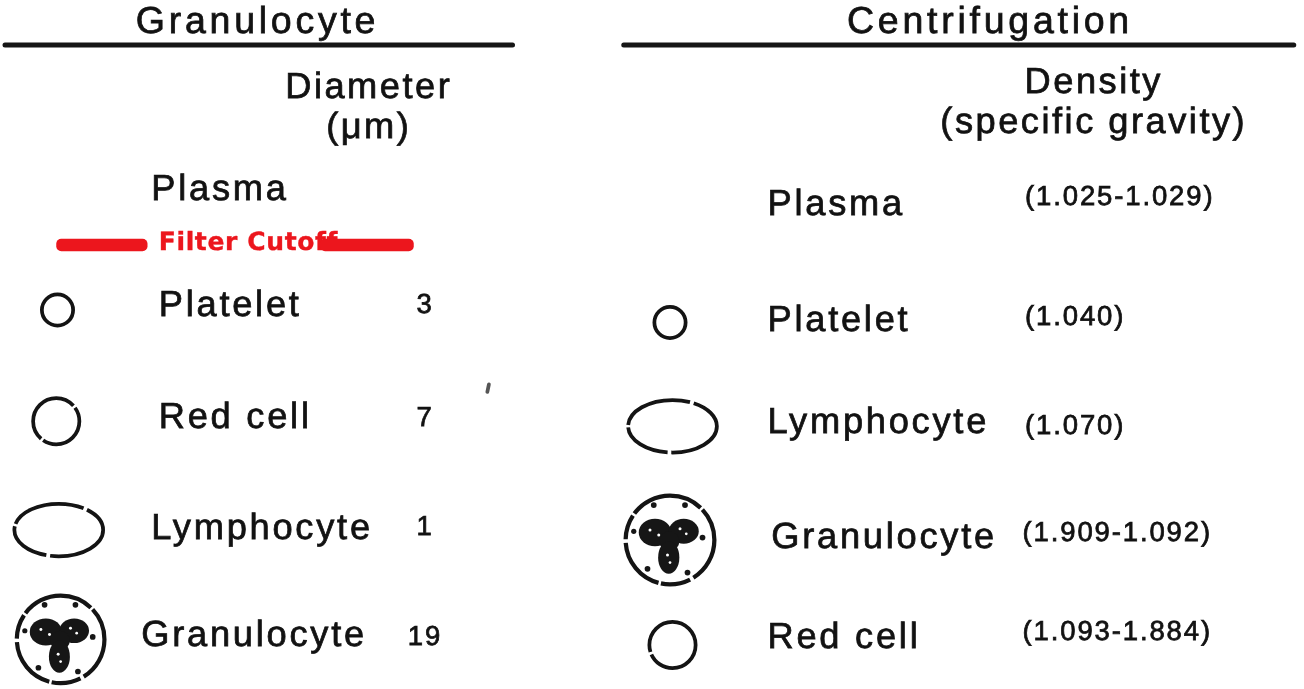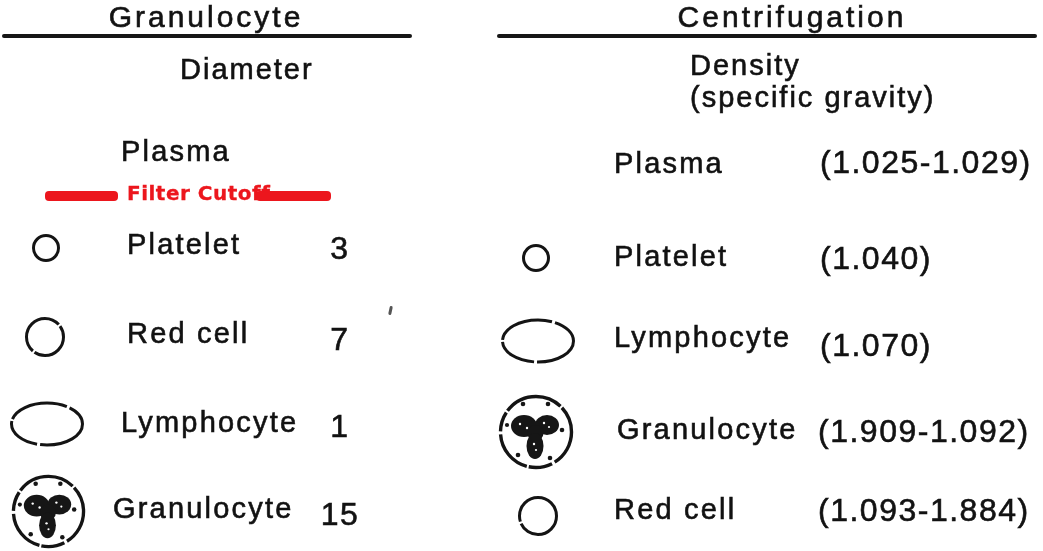--- a/index.html
+++ b/index.html
@@ -5,40 +5,41 @@
   html,body{margin:0;padding:0;}
   body{
     width:1043px;height:551px;position:relative;background:#ffffff;
     font-family:"Liberation Sans","DejaVu Sans",sans-serif;color:#111;
     overflow:hidden;
   }
   .abs{position:absolute;}
   .ink{color:#121212;-webkit-text-stroke:0.6px #121212;}
   .title{font-size:30px;letter-spacing:3px;text-align:center;}
   .hline{background:#161616;height:4px;border-radius:2px;}
-  .colhead{font-size:29px;letter-spacing:2px;text-align:left;line-height:32px;}
+  .colhead{font-size:29px;letter-spacing:2px;text-align:center;line-height:32px;}
   .lbl{font-size:29px;letter-spacing:2.2px;white-space:nowrap;margin-left:17px;}
-  .val{font-size:32px;letter-spacing:1.5px;white-space:nowrap;}
+  .val{font-size:22px;letter-spacing:1.5px;white-space:nowrap;}
   .cutbar{background:#ec161d;height:10px;border-radius:4px;}
   .cutlbl{
     font-family:"DejaVu Sans","Liberation Sans",sans-serif;
     font-size:20px;font-weight:bold;color:#ec161d;letter-spacing:0.5px;
     white-space:nowrap;-webkit-text-stroke:0.3px #ec161d;
   }
   svg{display:block;}
   .artifact{width:3px;height:9px;background:#555;transform:rotate(12deg);border-radius:2px;}
 </style>
 </head>
 <body>
 
 <div class="abs ink title" style="left:0;top:2;width:412px;">Granulocyte</div>
 <div class="abs hline" style="left:2px;top:34px;width:410px;"></div>
 
 <div class="abs ink colhead" style="left:180px;top:53px;width:230px;">
   <div>Diameter</div>
+  <div>(μm)</div>
 </div>
 
 <div class="abs ink lbl" style="left:104px;top:135px;">Plasma</div>
 
 <div class="abs cutbar" style="left:45px;top:191px;width:73px;"></div>
 <div class="abs cutlbl" style="left:127px;top:181px;">Filter Cutoff</div>
 <div class="abs cutbar" style="left:256px;top:191px;width:75px;"></div>
 
 <span class="abs" style="left:31px;top:233px;">
   <svg width="30" height="30" viewBox="0 0 30 30">
@@ -80,21 +81,21 @@
       <circle cx="40" cy="58" r="1.1" fill="#fff"></circle>
     <circle cx="27" cy="12" r="2.3" fill="#161616"></circle>
       <circle cx="52" cy="12" r="2.3" fill="#161616"></circle>
     <circle cx="66" cy="38" r="2.3" fill="#161616"></circle>
       <circle cx="54" cy="66" r="2.3" fill="#161616"></circle>
     <circle cx="22" cy="63" r="2.3" fill="#161616"></circle>
       <circle cx="11" cy="33" r="2.1" fill="#161616"></circle>
   </svg>
 </span>
 <div class="abs ink lbl" style="left:96px;top:492px;">Granulocyte</div>
-<div class="abs ink val" style="left:316px;top:496px;width:48px;text-align:center;">15</div>
+<div class="abs ink val" style="left:316px;top:496px;width:48px;text-align:center;">19</div>
 
 <div class="abs ink title" style="left:522px;top:2;width:540px;">Centrifugation</div>
 <div class="abs hline" style="left:497px;top:34px;width:540px;"></div>
 
 <div class="abs ink colhead" style="left:690px;top:49px;width:370px;">
   <div>Density</div>
   <div>(specific gravity)</div>
 </div>
 
 <div class="abs ink lbl" style="left:597px;top:147px;">Plasma</div>

